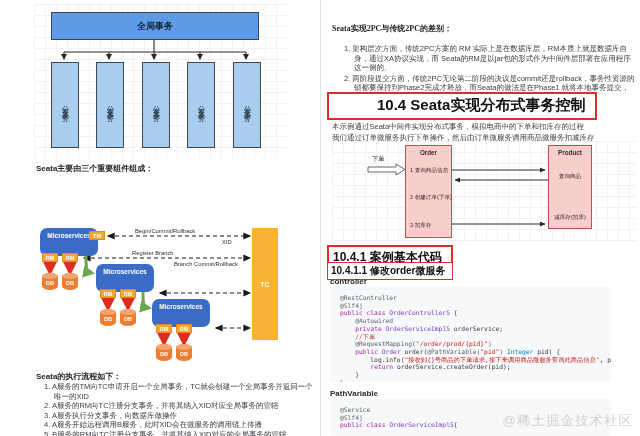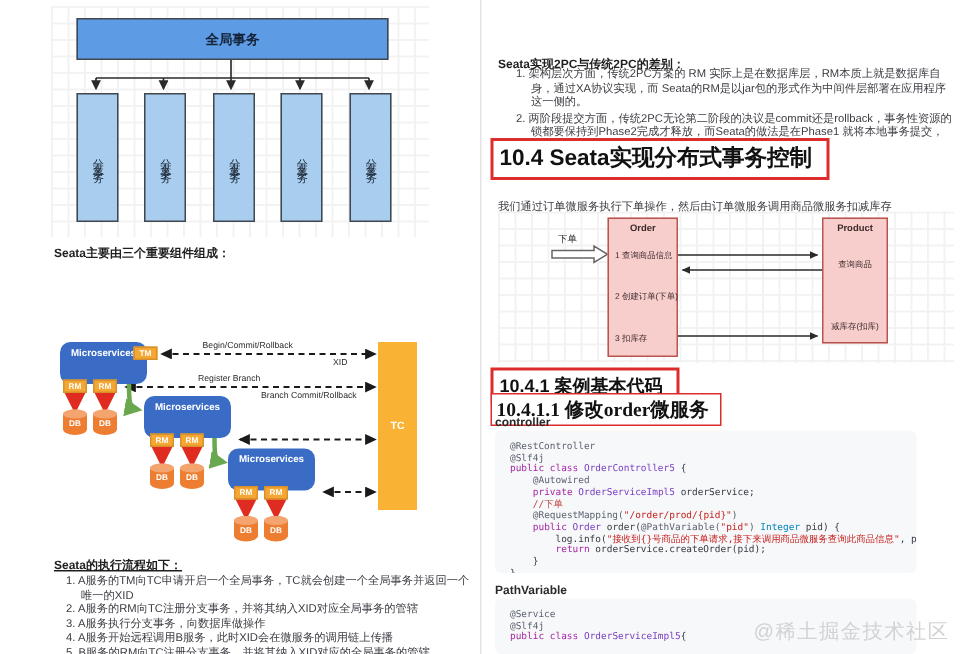--- a/index.html
+++ b/index.html
@@ -34,21 +34,21 @@
   .dlabel{position:absolute;font-size:5.8px;color:#2c2c2c;white-space:nowrap;}
   
   .seqbox{position:absolute;background:#f8cecc;border:1px solid #b85450;box-sizing:border-box;}
   .seq-title{position:absolute;left:0;right:0;top:3px;text-align:center;font-size:6.3px;font-weight:bold;color:#3a2a2a;}
   .seq-item{position:absolute;left:4px;right:2px;font-size:5.6px;color:#3a2a2a;white-space:nowrap;}
   .seq-item.center{text-align:center;left:1px;right:1px;}
   
   .red-box{border:2px solid #dd2c2c;display:inline-block;background:#fff;}
   .h2-t{font-size:15px;font-weight:bold;color:#111;padding:2px 10px 3px 4px;}
   .h3-t{font-size:12px;font-weight:bold;color:#111;padding:2px 9px 2px 4px;text-align:center;}
-  .h4-t{font-size:13px;font-weight:bold;color:#111;padding:1px 7px 1px 3px;font-family:Liberation Serif, serif;}
+  .h4-t{font-size:10px;font-weight:bold;color:#111;padding:1px 7px 1px 3px;}
   .code-label{font-size:8px;font-weight:bold;color:#2a2a2a;}
   
   .code-block{position:absolute;background:#f7f8fa;border-radius:4px;padding:7px 10px;box-sizing:border-box;overflow:hidden;}
   .code-line{white-space:pre;font-family:"DejaVu Sans Mono",monospace;font-size:6.3px;line-height:7.7px;color:#383a42;}
   .tk-pl{color:#383a42}.tk-kw{color:#a626a4}.tk-cls{color:#7b3fc4}.tk-typ{color:#0184bc}
   .tk-str{color:#c5221f}.tk-cmt{color:#c04540}.tk-meta{color:#5c6370}.tk-fn{color:#383a42}
   .watermark{position:absolute;right:7px;top:412px;font-size:13.5px;color:#d2d2d2;letter-spacing:1px;}
 </style>
 </head>
 <body>
@@ -157,40 +157,41 @@
       </div>
     <div class="db" style="left:140px;top:117px;">
         <span>DB</span>
       </div>
 
     <div class="tcbox" style="left:216px;top:1px;width:26px;height:112px;">
         <span>TC</span>
       </div>
   </div>
 
-  <div class="abs b-title" style="left:36px;top:371px;text-decoration:underline;">Seata的执行流程如下：</div>
+  <div class="abs b-title" style="left:36px;top:371px;">Seata的执行流程如下：</div>
   <div class="abs" style="left:44px;top:382px;width:272px;">
     <div class="num-item">1. A服务的TM向TC申请开启一个全局事务，TC就会创建一个全局事务并返回一个唯一的XID</div>
     <div class="num-item">2. A服务的RM向TC注册分支事务，并将其纳入XID对应全局事务的管辖</div>
     <div class="num-item">3. A服务执行分支事务，向数据库做操作</div>
     <div class="num-item">4. A服务开始远程调用B服务，此时XID会在微服务的调用链上传播</div>
     <div class="num-item">5. B服务的RM向TC注册分支事务，并将其纳入XID对应的全局事务的管辖</div>
   </div>
 
 
-  <div class="abs b-title" style="left:332px;top:37px;">Seata实现2PC与传统2PC的差别：</div>
+  <div class="abs b-title" style="left:332px;top:23px;font-family:Liberation Serif, serif;">Seata实现2PC与传统2PC的差别：</div>
   <div class="abs" style="left:344px;top:44px;width:292px;">
     <div class="num-item" style="margin-bottom:1px;">1. 架构层次方面，传统2PC方案的 RM 实际上是在数据库层，RM本质上就是数据库自身，通过XA协议实现，而 Seata的RM是以jar包的形式作为中间件层部署在应用程序这一侧的。</div>
     <div class="num-item">2. 两阶段提交方面，传统2PC无论第二阶段的决议是commit还是rollback，事务性资源的锁都要保持到Phase2完成才释放，而Seata的做法是在Phase1 就将本地事务提交，这样就可以省去Phase2 持锁的时间，整体提高效率</div>
   </div>
 
-  <div class="abs red-box" style="left:327px;top:92px;">
+  <div class="abs red-box" style="left:327px;top:92px;padding-left:44px;">
     <div class="h2-t">10.4 Seata实现分布式事务控制</div>
   </div>
 
+  <div class="abs body-txt" style="left:332px;top:122px;width:300px;">本示例通过Seata中间件实现分布式事务，模拟电商中的下单和扣库存的过程</div>
   <div class="abs body-txt" style="left:332px;top:133px;width:300px;">我们通过订单微服务执行下单操作，然后由订单微服务调用商品微服务扣减库存</div>
 
   <div class="abs grid-bg" style="left:332px;top:141px;width:304px;height:101px;">
     <svg class="abs" style="left:0;top:0;" width="304" height="101">
       <defs>
         <marker id="ar-seq" markerWidth="7" markerHeight="7" refX="5" refY="2.5" orient="auto">
           <path d="M0,0 L5.5,2.5 L0,5 Z" fill="#2a2a2a"></path>
         </marker>
       </defs>
       <line x1="120" y1="29" x2="213" y2="29" stroke="#2a2a2a" stroke-width="1" marker-end="url(#ar-seq)"></line>

